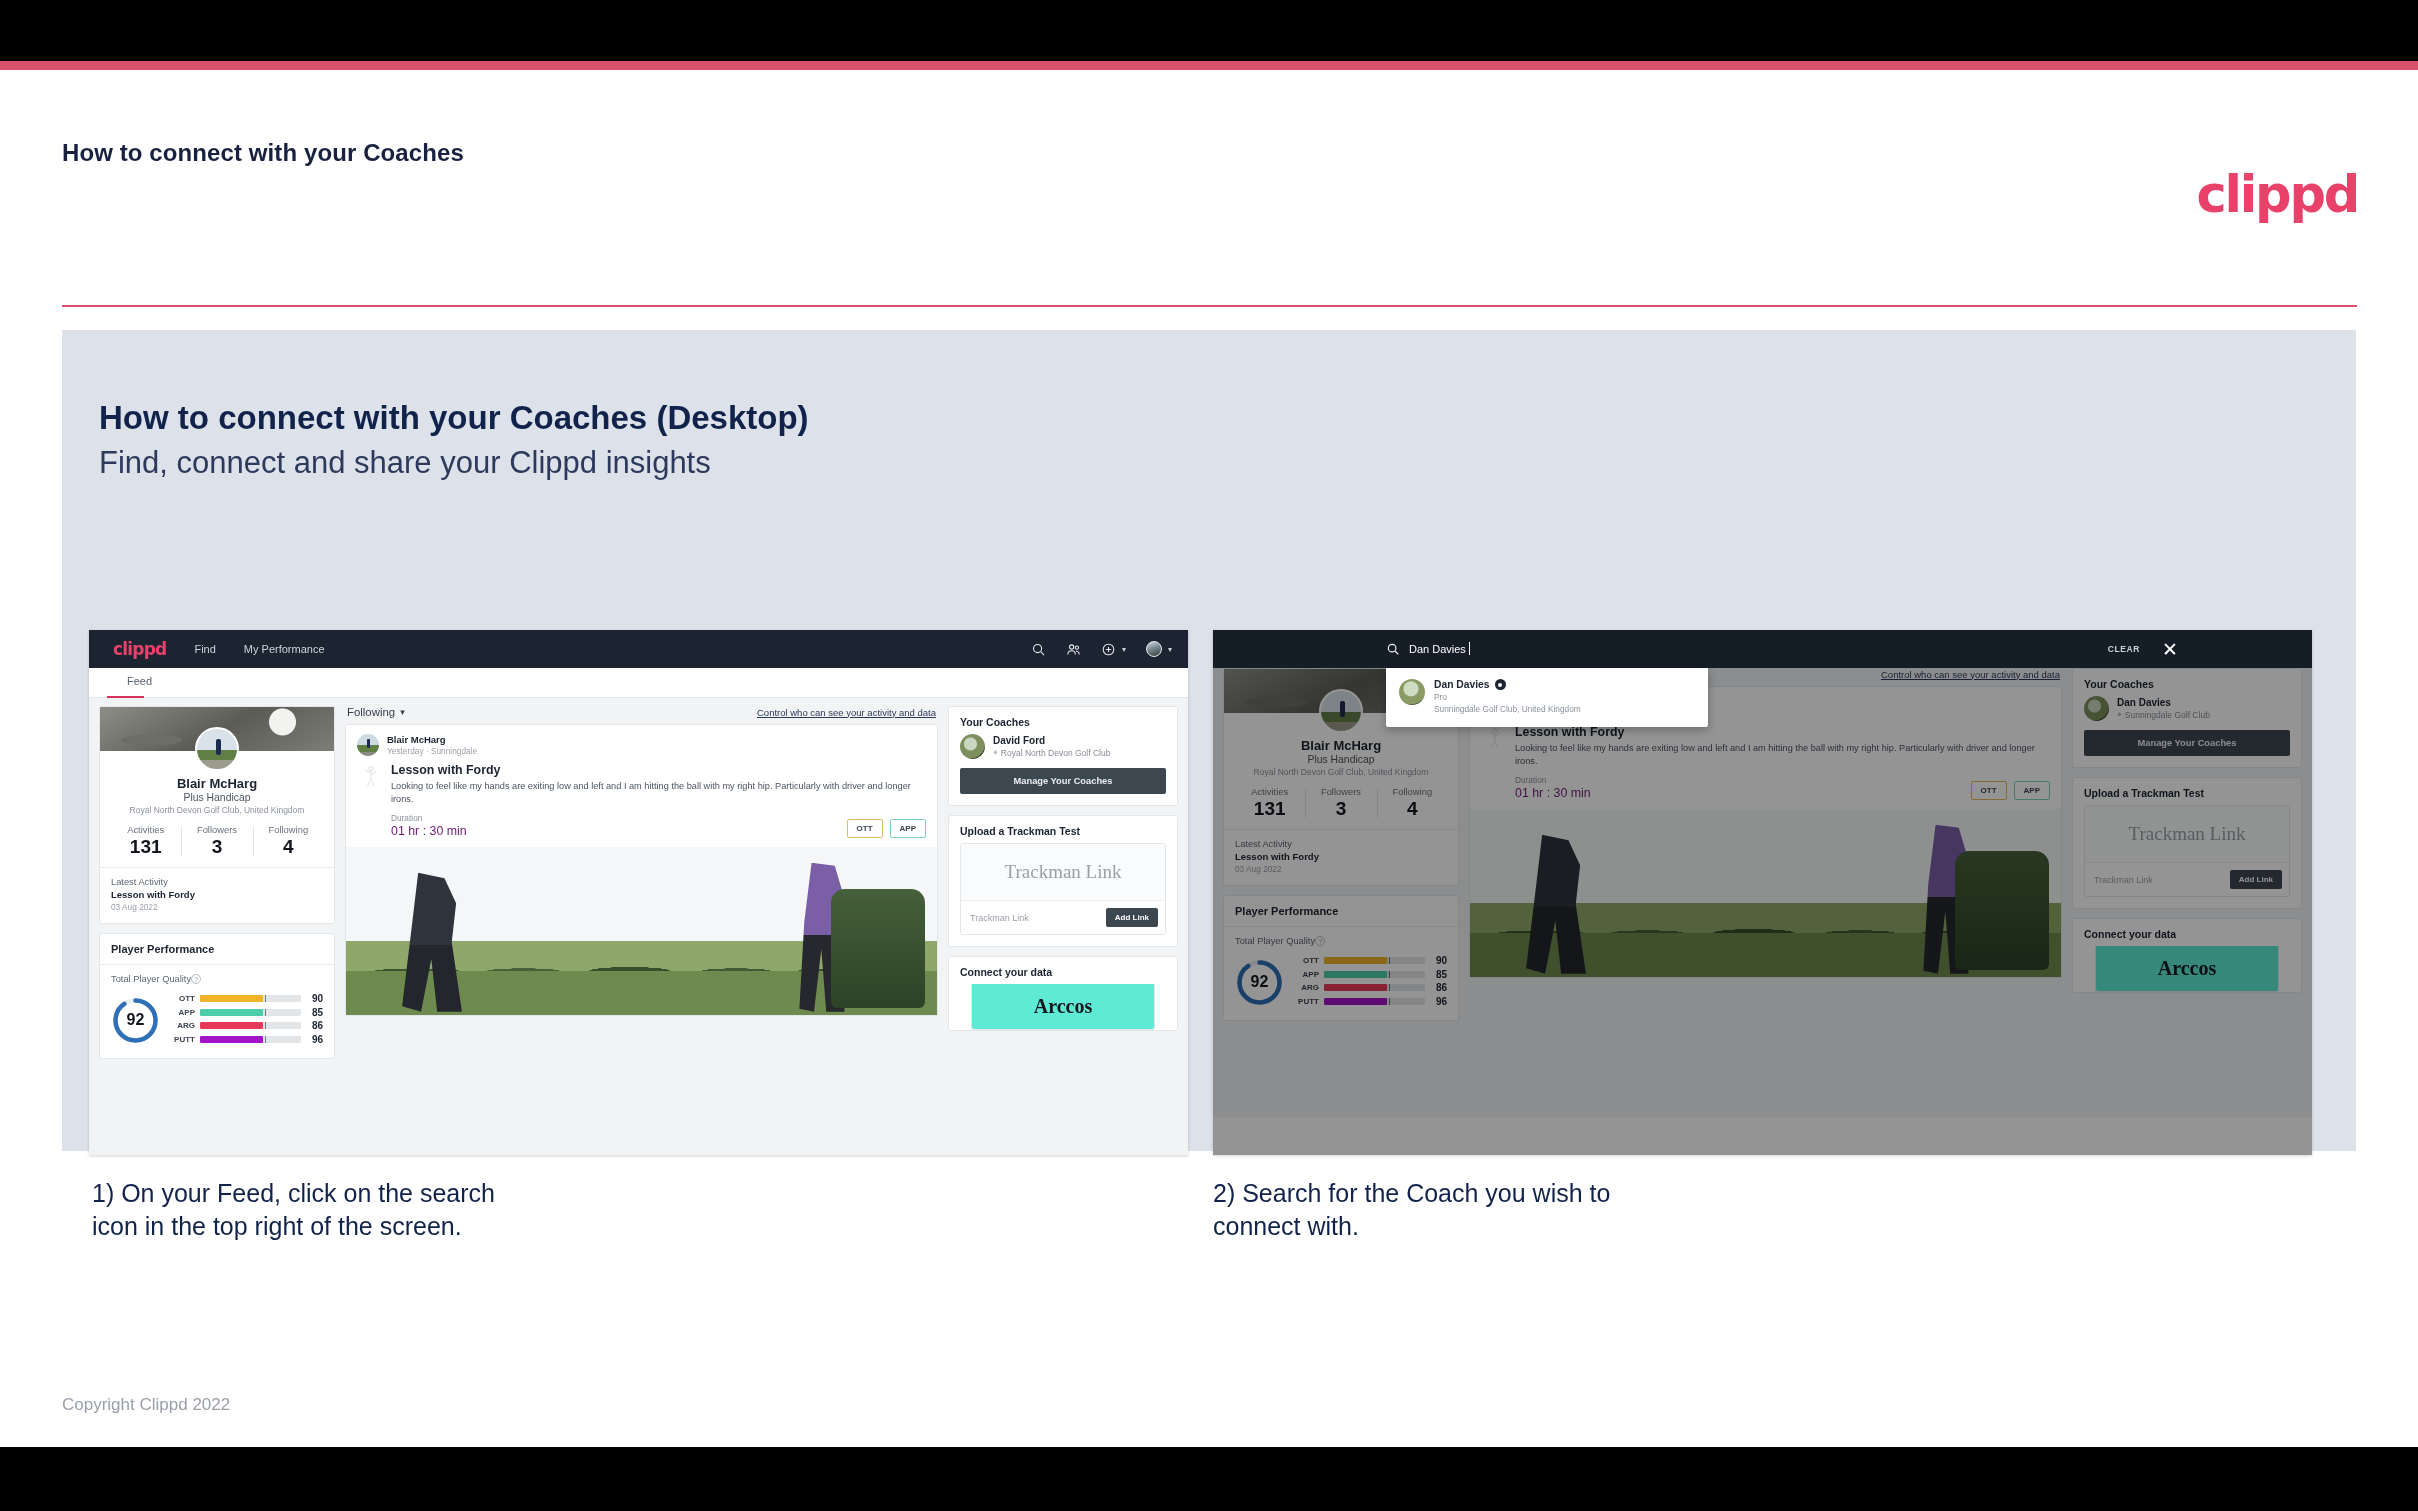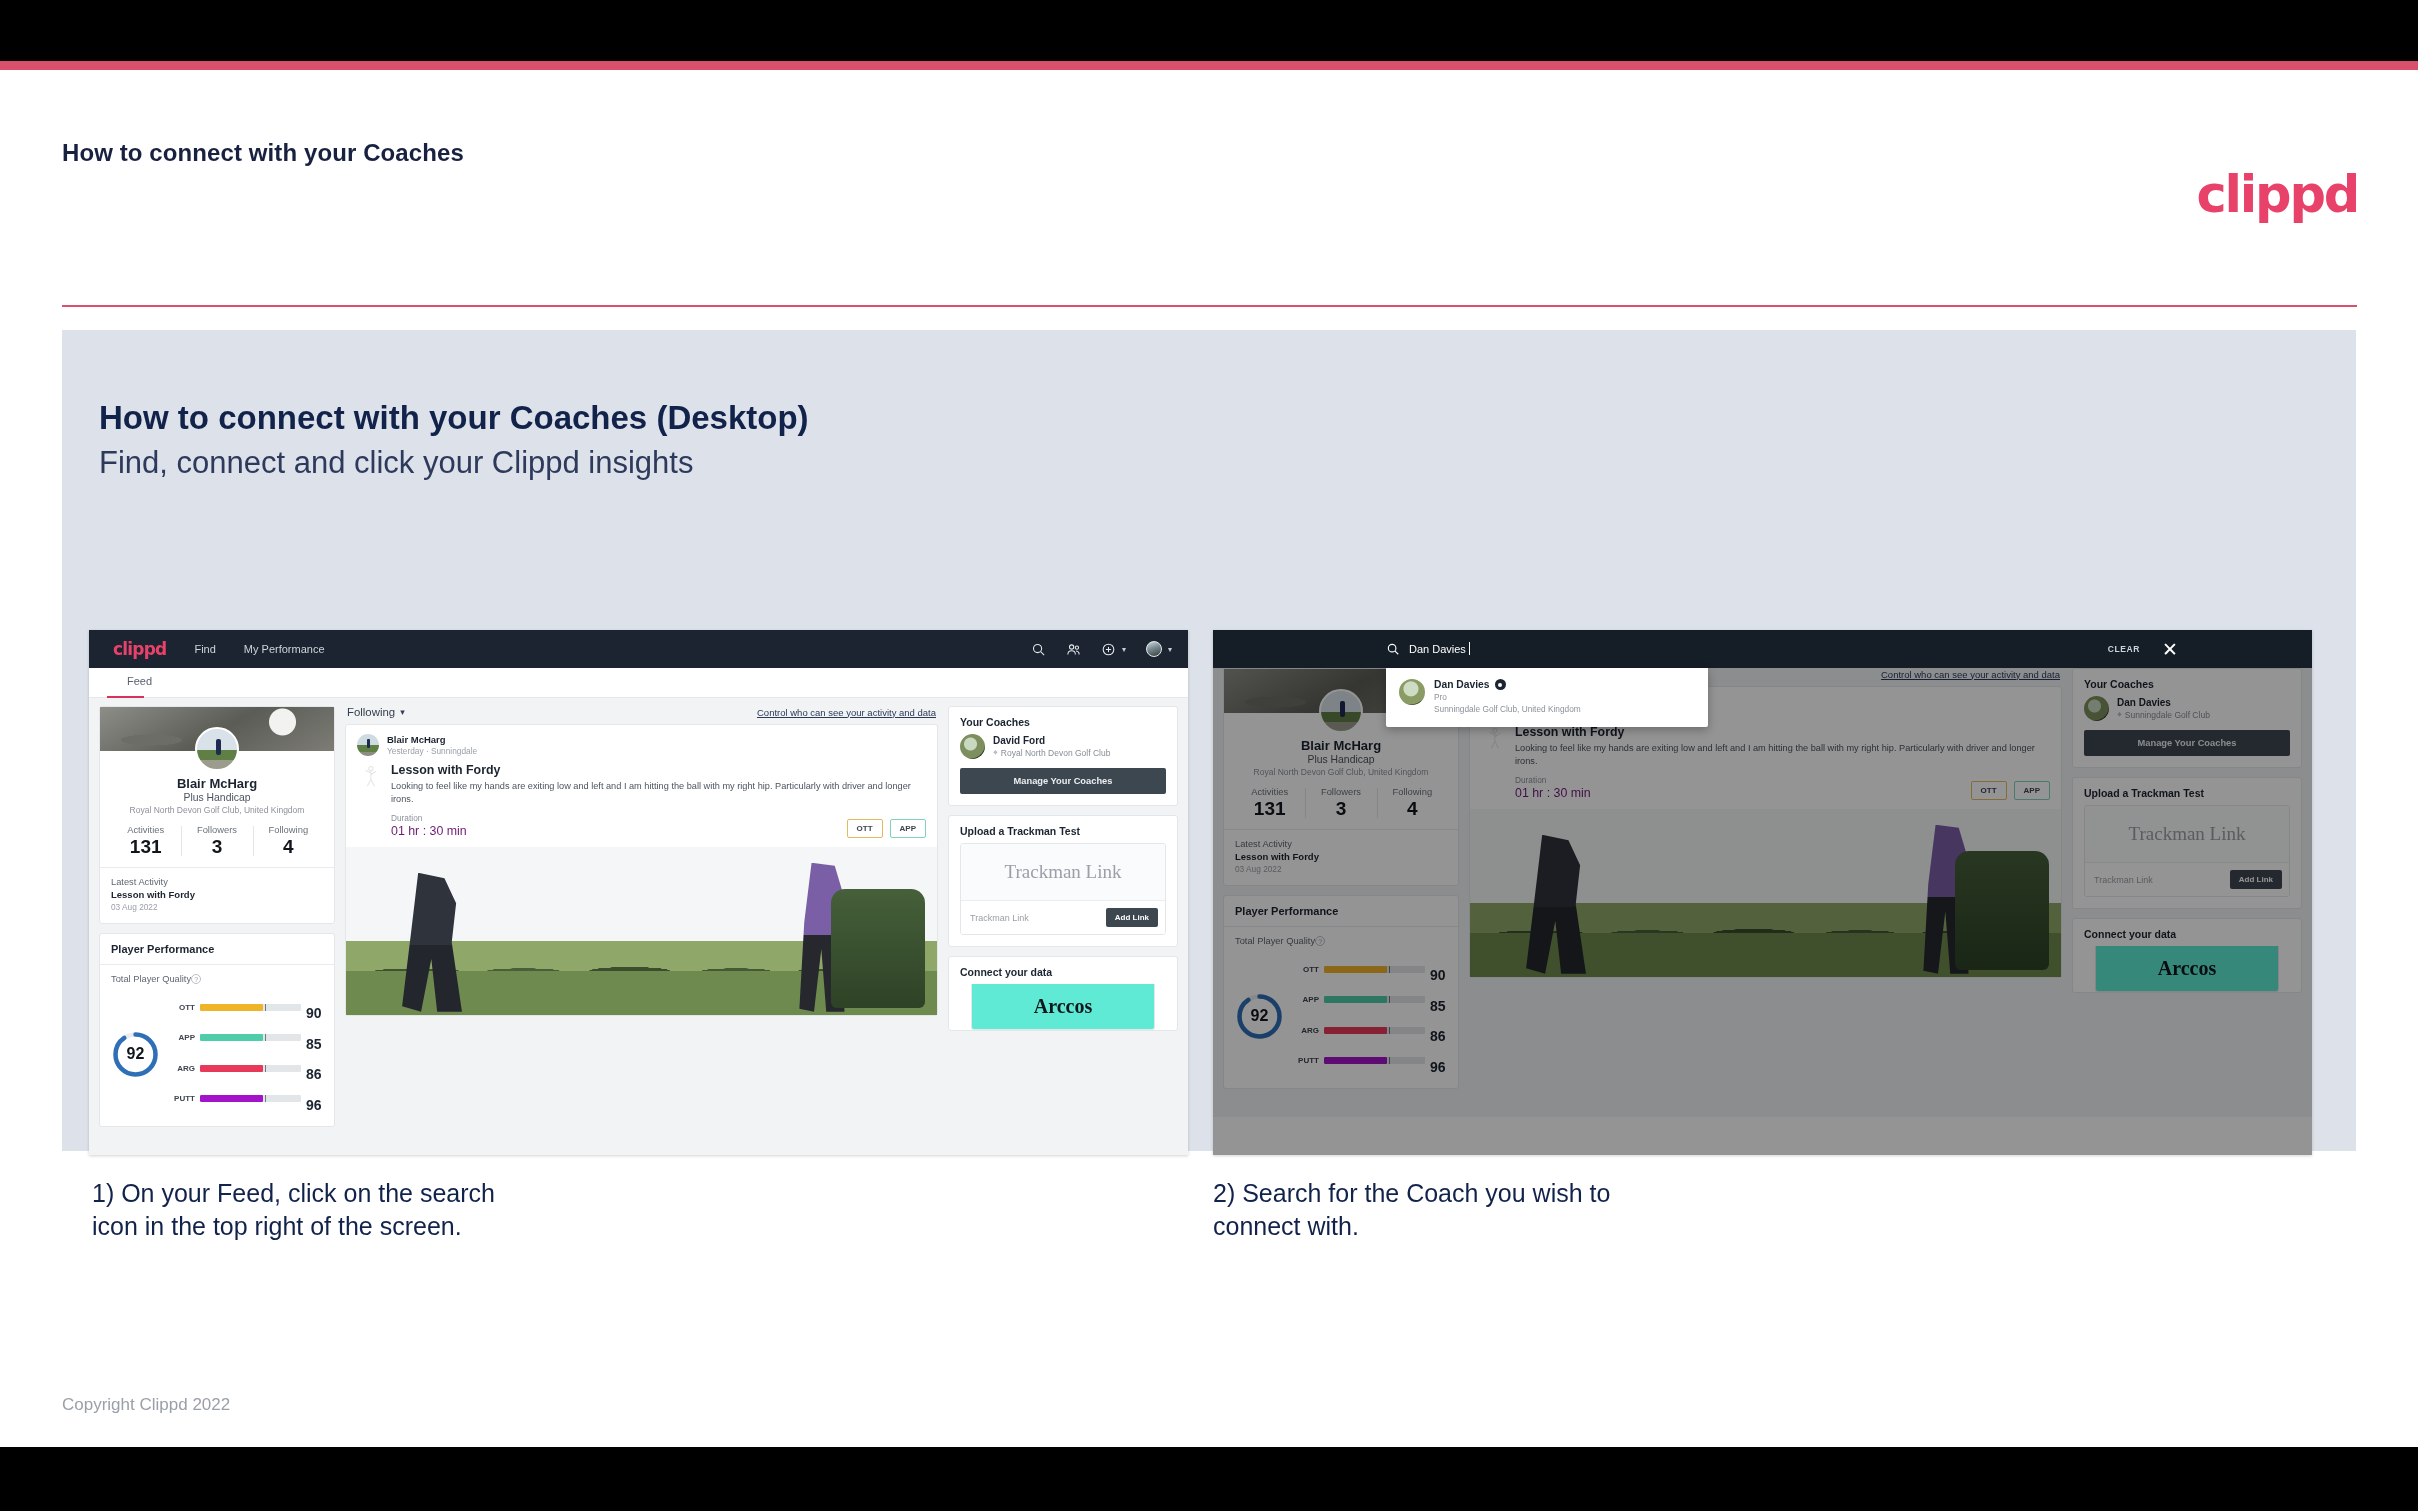--- a/index.html
+++ b/index.html
@@ -172,21 +172,21 @@
   .ring-num {
     position: absolute; inset: 0; display: flex; align-items: center;
     justify-content: center; font-size: 16px; font-weight: 600; color: #11161d;
   }
   .bars { flex: 1; }
   .bar-row { display: flex; align-items: center; gap: 5px; margin-bottom: 2.5px; }
   .bar-k { width: 27px; font-size: 8px; font-weight: 700; color: #3c444e; text-align: right; }
   .bar-track { flex: 1; height: 7px; background: #e3e6e9; border-radius: 1px; position: relative; overflow: hidden; }
   .bar-fill { height: 100%; border-radius: 1px; }
   .bar-tick { position: absolute; top: -1px; width: 1.5px; height: 9px; background: #6f7884; }
-  .bar-v { width: 17px; font-size: 14px; font-weight: 700; color: #1b2430; text-align: left; margin-top: 12px; }
+  .bar-v { width: 17px; font-size: 10px; font-weight: 700; color: #1b2430; text-align: right; }
 
   
   .col-mid { flex: 1; min-width: 0; }
   .mid-head { display: flex; align-items: center; justify-content: space-between; padding: 0 2px 6px; }
   .following { font-size: 11.4px; color: #36404d; display: flex; align-items: center; gap: 5px; }
   .control-link { font-size: 9.5px; color: #2a3a58; text-decoration: underline; }
   .post { background: #fff; border: 1px solid #e4e7ea; border-radius: 3px; }
   .post-head { display: flex; gap: 8px; padding: 9px 11px 0; }
   .avatar-sm {
     width: 22px; height: 22px; border-radius: 50%; flex: 0 0 22px;
@@ -342,21 +342,21 @@
     <div class="accent-bar"></div>
 
     <div class="slide-header">
       <div class="header-title">How to connect with your Coaches</div>
       <div class="logo">clippd</div>
       <div class="header-rule"></div>
     </div>
 
     <div class="panel">
       <div class="panel-title">How to connect with your Coaches (Desktop)</div>
-      <div class="panel-sub">Find, connect and click your Clippd insights</div>
+      <div class="panel-sub">Find, connect and share your Clippd insights</div>
 
       <div class="shot shot-a">
 
         <div class="app-nav">
           <div class="app-logo">clippd</div>
           <div class="nav-link">Find</div>
           <div class="nav-link">My Performance</div>
           <div class="nav-right">
             <svg class="nav-ic" viewBox="0 0 24 24">
                 <circle cx="10.5" cy="10.5" r="6.5"></circle>

